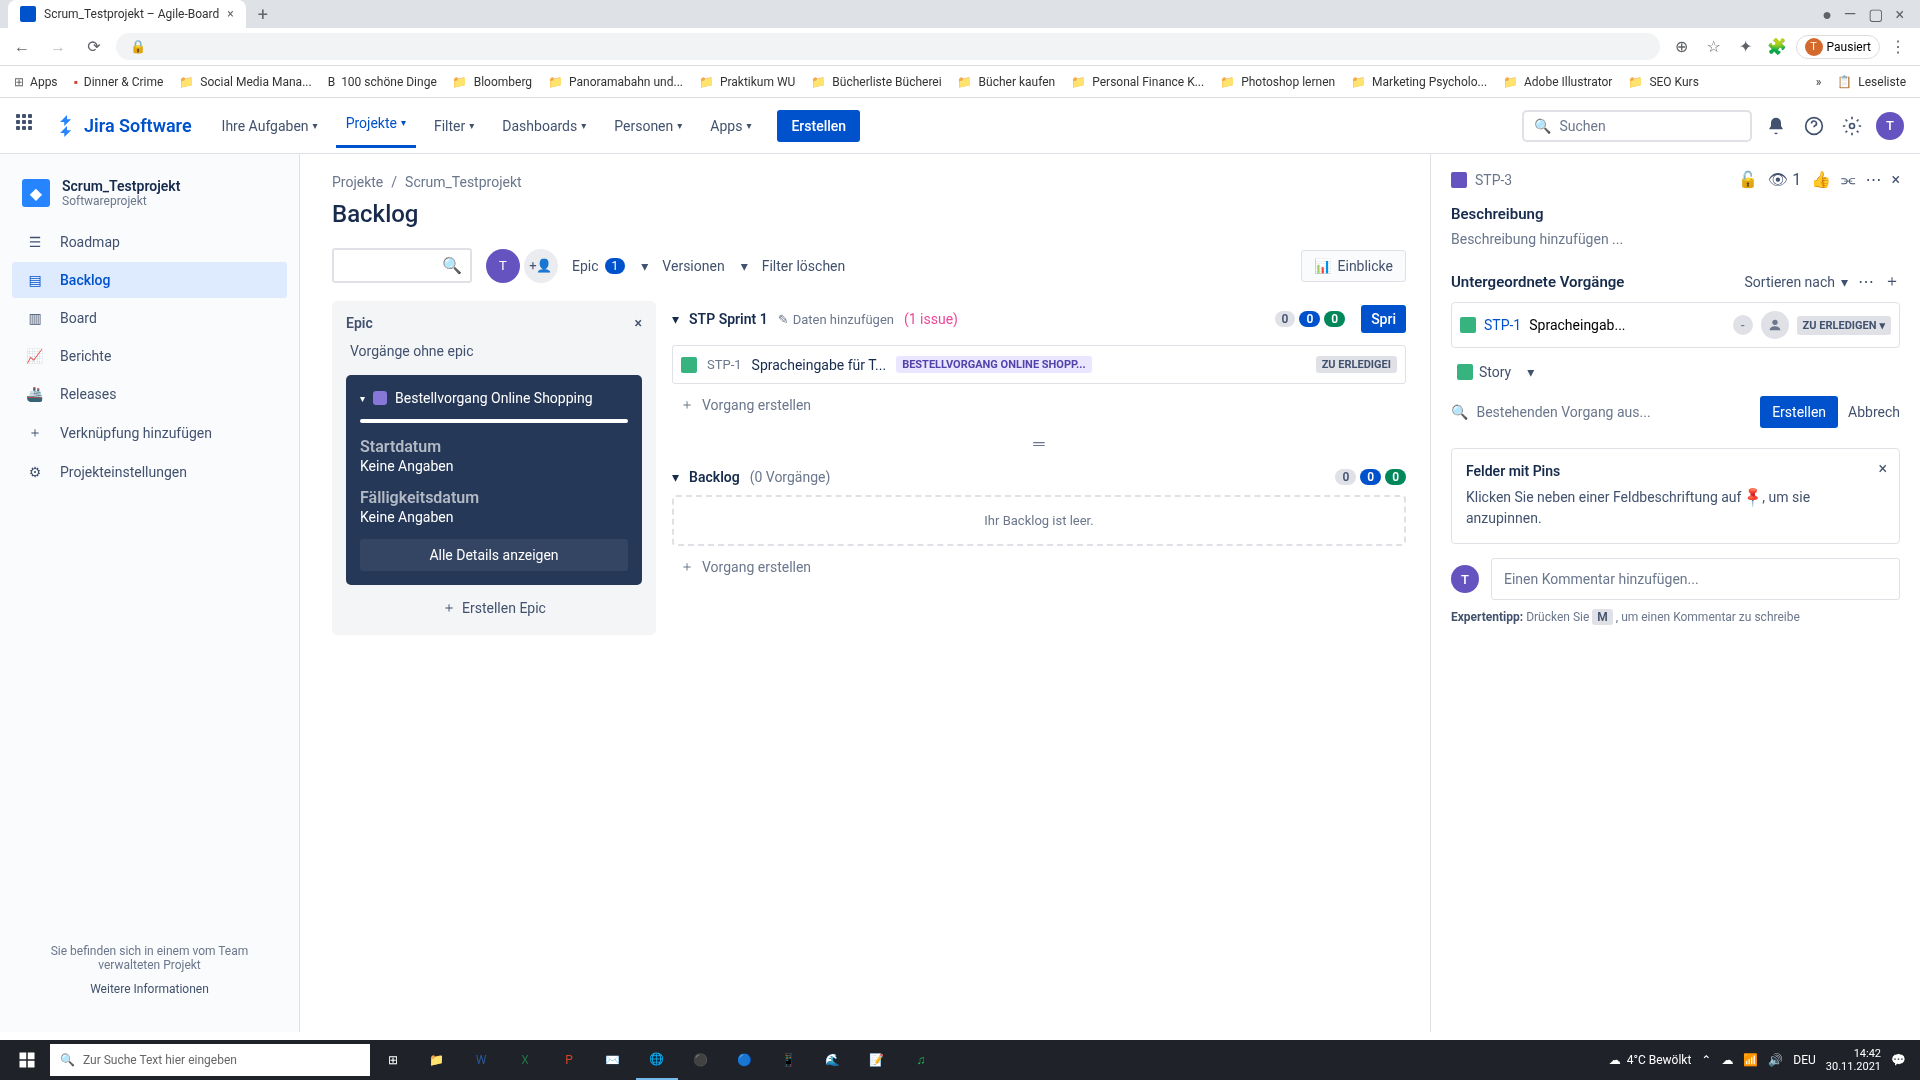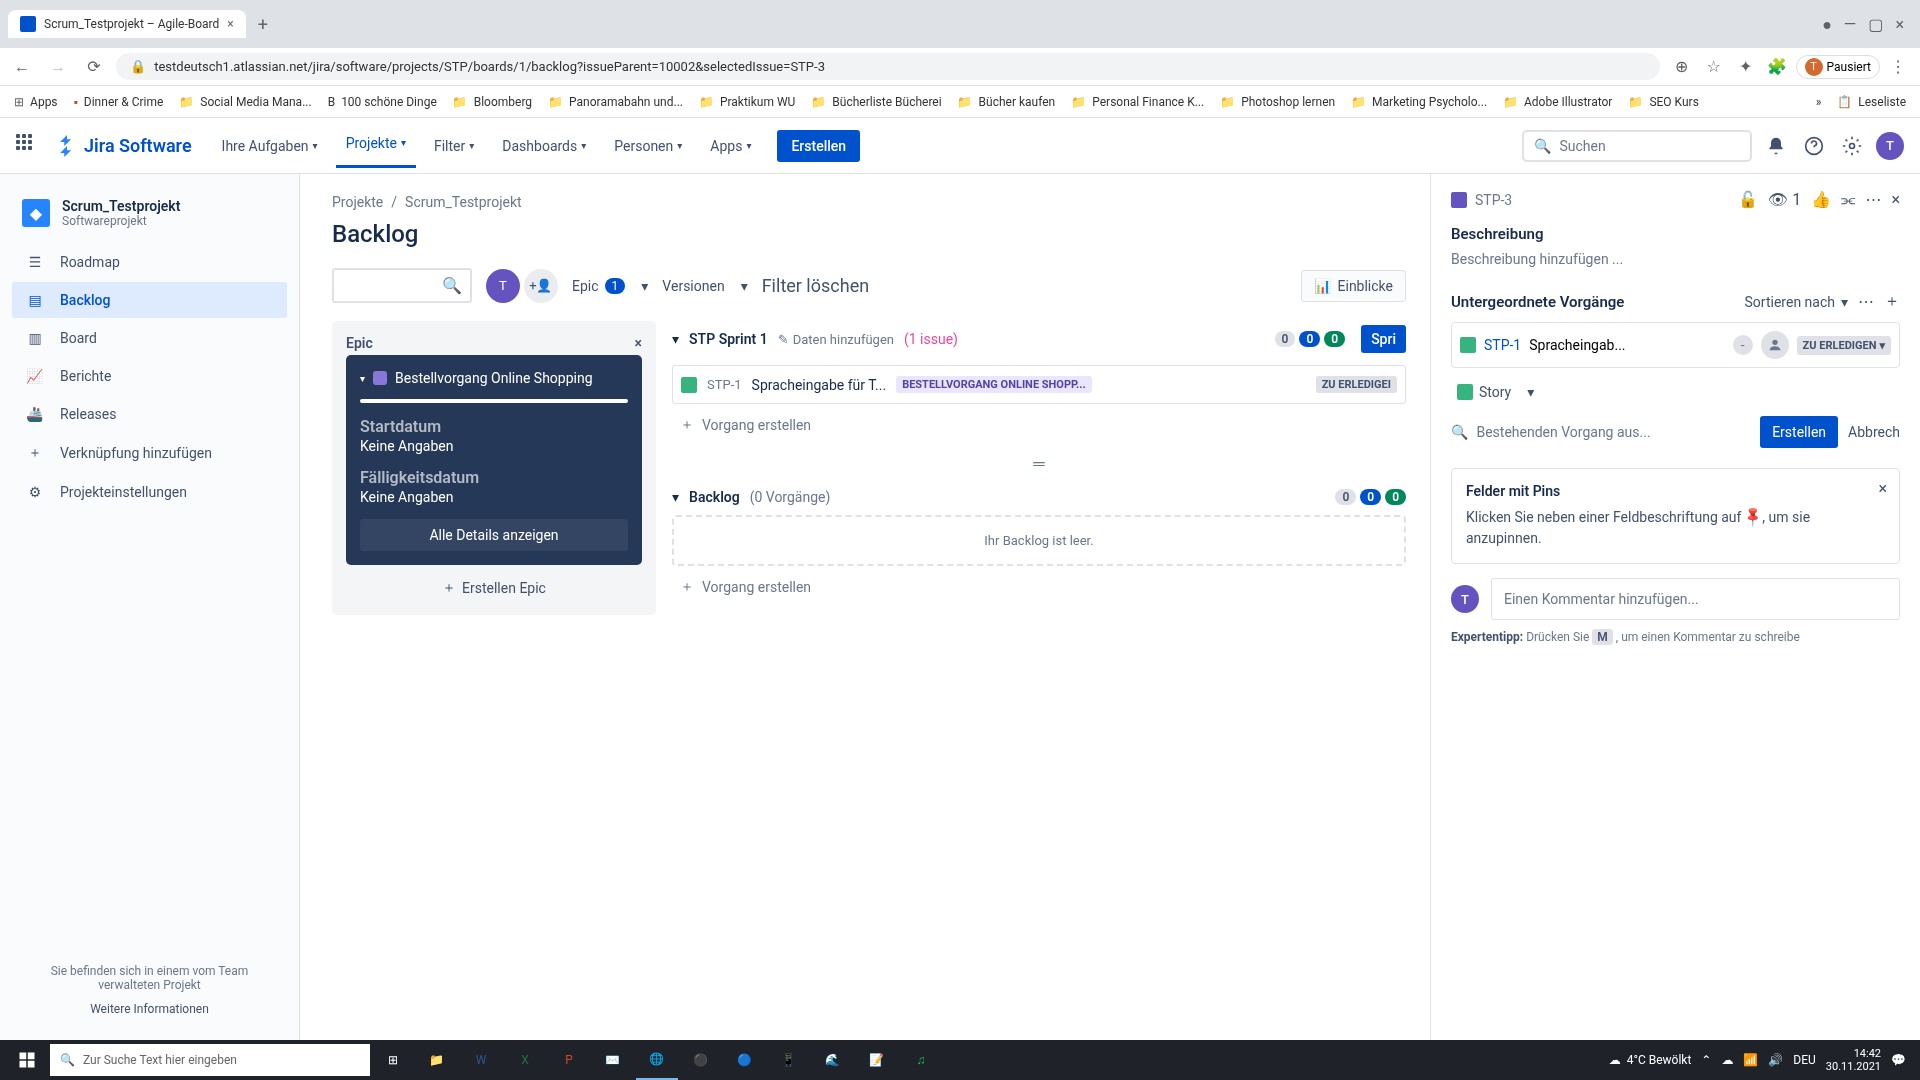--- a/index.html
+++ b/index.html
@@ -1,20 +1,20 @@
 <!DOCTYPE html>
 <html><head>
 <meta charset="utf-8">
 <style>
 * { margin: 0; padding: 0; box-sizing: border-box; font-family: -apple-system, BlinkMacSystemFont, "Segoe UI", Roboto, sans-serif; }
 body { background: #fff; width: 1920px; height: 1080px; overflow: hidden; position: relative; }
 
 
 .browser-chrome { background: #dee1e6; }
-.tab-bar { display: flex; align-items: center; height: 48px; padding: 0 8px; }
+.tab-bar { display: flex; align-items: center; height: 28px; padding: 0 8px; }
 .tab { background: #fff; border-radius: 8px 8px 0 0; padding: 6px 12px; display: flex; align-items: center; gap: 8px; font-size: 12px; color: #333; min-width: 220px; }
 .tab .favicon { width: 16px; height: 16px; background: #0052cc; border-radius: 2px; }
 .tab .close { color: #666; cursor: pointer; margin-left: auto; }
 .new-tab { padding: 0 12px; color: #666; font-size: 18px; }
 .addr-bar { display: flex; align-items: center; height: 38px; padding: 4px 8px; gap: 8px; background: #fff; border-bottom: 1px solid #ddd; }
 .addr-bar .nav-btn { width: 28px; height: 28px; display: flex; align-items: center; justify-content: center; color: #5f6368; border-radius: 50%; }
 .addr-input { flex: 1; background: #f1f3f4; border-radius: 20px; padding: 6px 14px; font-size: 13px; color: #333; display: flex; align-items: center; gap: 8px; }
 .addr-input .lock { color: #5f6368; }
 .addr-right { display: flex; align-items: center; gap: 4px; }
 .addr-right .icon-btn { width: 28px; height: 28px; display: flex; align-items: center; justify-content: center; color: #5f6368; }
@@ -168,21 +168,20 @@
       <span>▢</span>
       <span>×</span>
     </div>
   </div>
   <div class="addr-bar">
     <div class="nav-btn">←</div>
     <div class="nav-btn" style="opacity:.4">→</div>
     <div class="nav-btn">⟳</div>
     <div class="addr-input">
       <span class="lock">🔒</span>
-      <span>testdeutsch1.atlassian.net/jira/software/projects/STP/boards/1/backlog?issueParent=10002&amp;selectedIssue=STP-3</span>
     </div>
     <div class="addr-right">
       <div class="icon-btn">⊕</div>
       <div class="icon-btn">☆</div>
       <div class="icon-btn">✦</div>
       <div class="icon-btn">🧩</div>
       <div class="paused-badge">
         <div class="avatar-sm">T</div>
         <span>Pausiert</span>
       </div>
@@ -387,36 +386,37 @@
       </div>
       <div class="epic-filter">
         <span>Epic</span>
         <span class="badge">1</span>
         <span style="margin-left:10px">▾</span>
       </div>
       <div class="epic-filter">
         <span>Versionen</span>
         <span style="margin-left:10px">▾</span>
       </div>
-      <div style="color:#42526e;font-size:18px">Filter löschen</div>
+      <div style="color:#42526e;font-size:14px">Filter löschen</div>
       <div class="toolbar-right">
           <div class="insights-btn">
             <span>📊</span>
             <span>Einblicke</span>
           </div>
         </div>
     </div>
 
     <div class="columns">
 
       <div class="epic-panel">
         <div class="header">
           <span>Epic</span>
           <span>×</span>
         </div>
+        <div class="no-epic">Vorgänge ohne epic</div>
         <div class="epic-card">
           <div class="title-row">
             <span class="chev">▾</span>
             <div class="color-box"></div>
             <div class="title">Bestellvorgang Online Shopping</div>
           </div>
           <div class="progress"></div>
           <div class="field-label">Startdatum</div>
           <div class="field-value">Keine Angaben</div>
           <div class="field-label">Fälligkeitsdatum</div>

